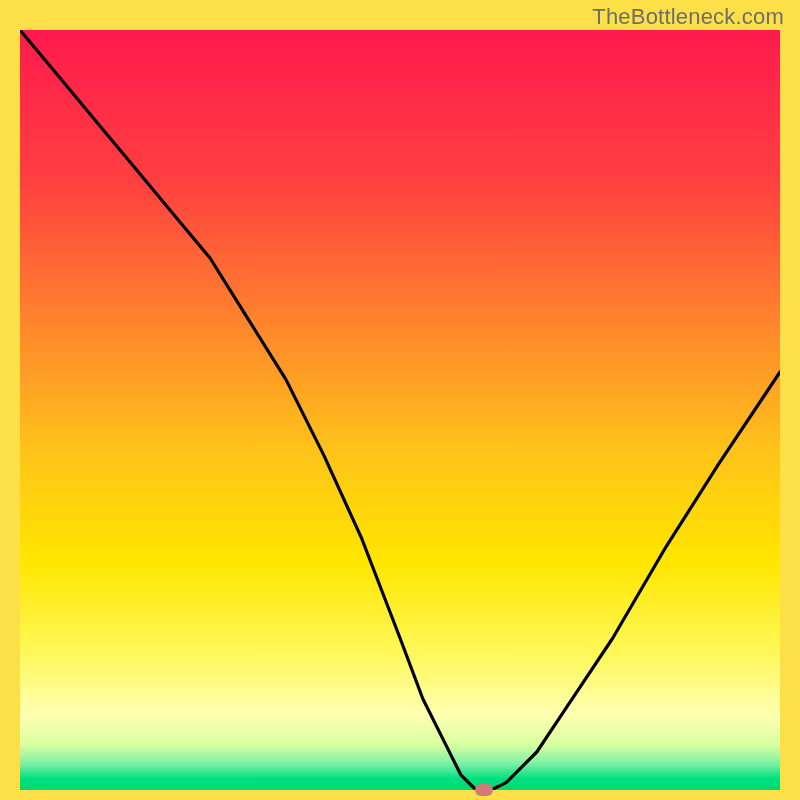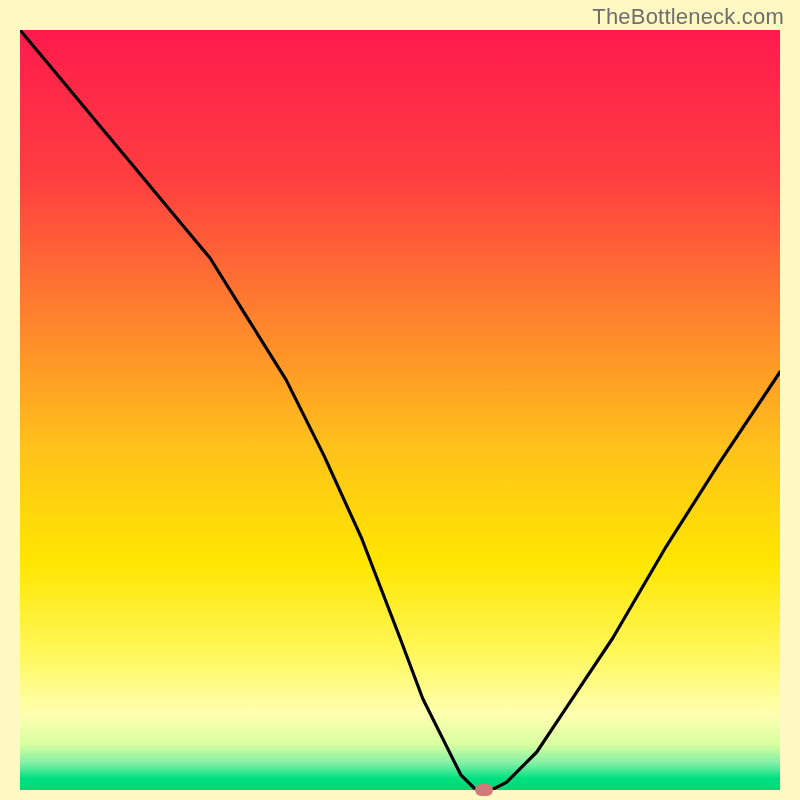--- a/index.html
+++ b/index.html
@@ -8,21 +8,21 @@
     width: 800px;
     height: 800px;
     background: #000;
     overflow: hidden;
     font-family: Arial, Helvetica, sans-serif;
   }
   .frame {
     position: relative;
     width: 800px;
     height: 800px;
-    background: #fef9c3;
+    background: #fde047;
   }
   .watermark {
     position: absolute;
     top: 4px;
     right: 16px;
     color: #6e6e6e;
     font-size: 22px;
     font-weight: 500;
     letter-spacing: 0.2px;
   }

